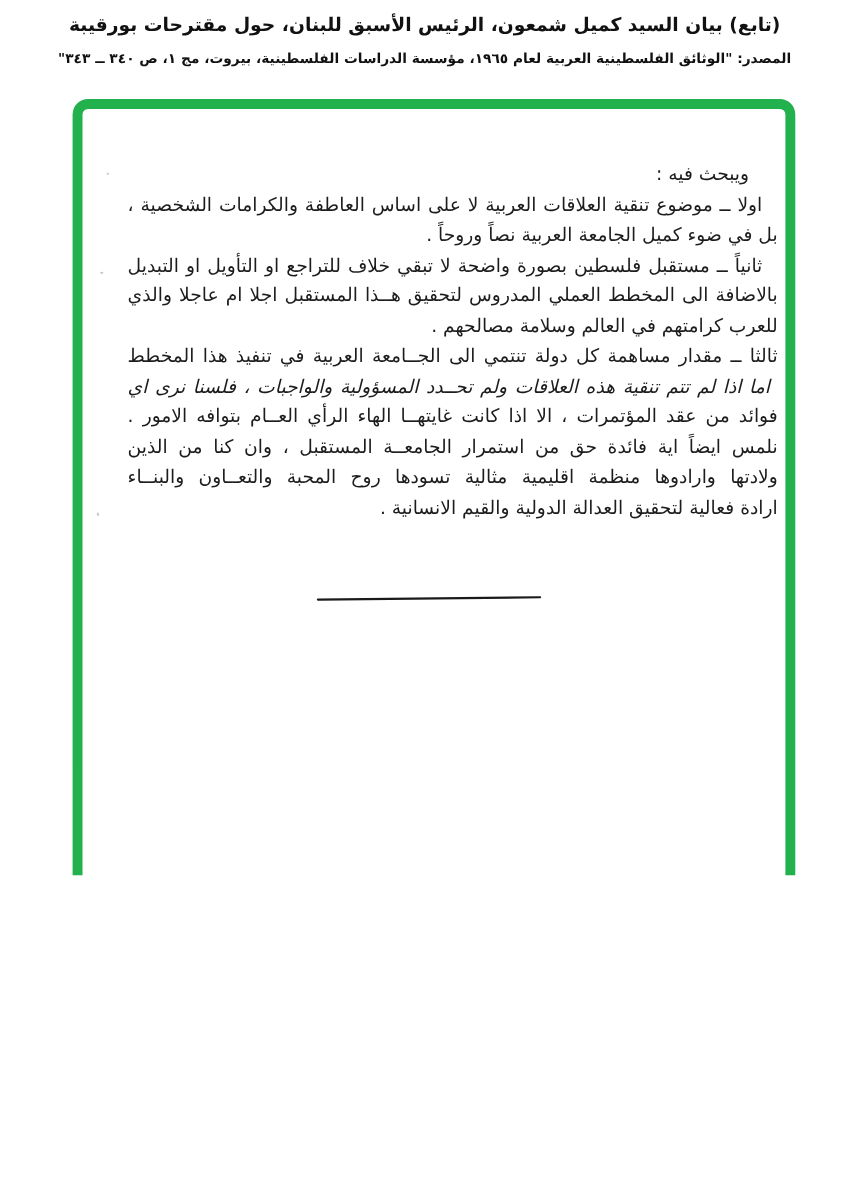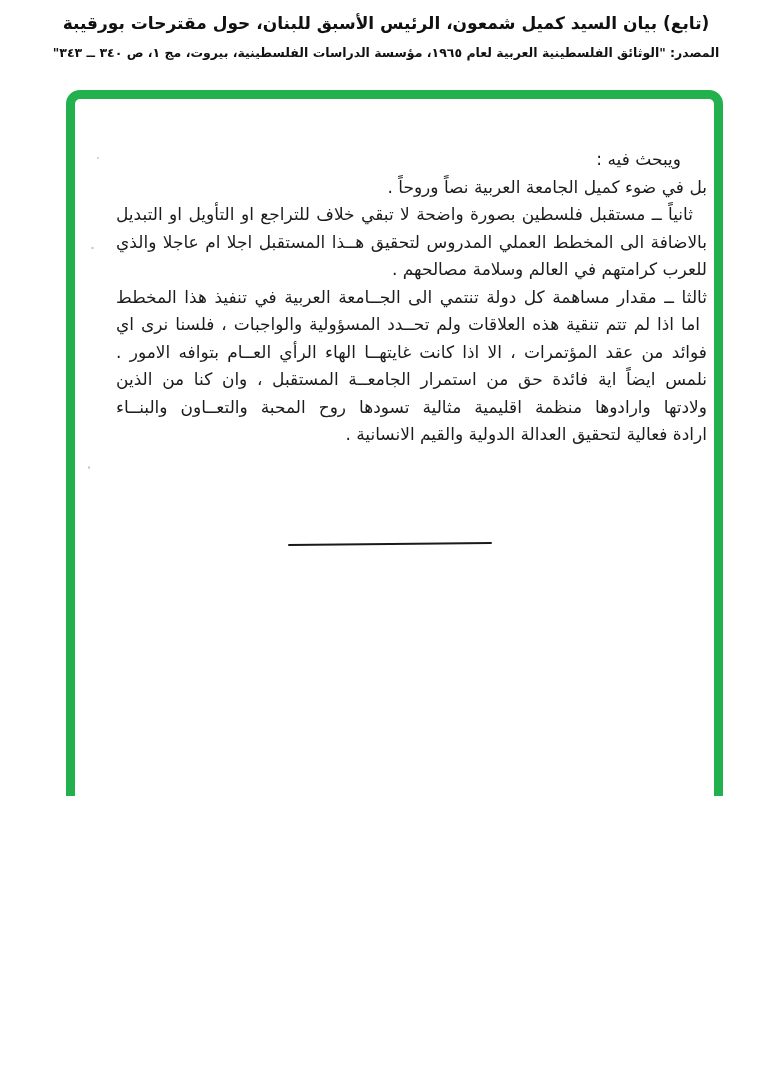--- a/index.html
+++ b/index.html
@@ -43,21 +43,21 @@
   .line.full{
     white-space:normal;
     text-align:justify;
     text-align-last:justify;
     text-justify:inter-word;
     overflow:hidden;height:27.5px;
   }
   .line.end{text-align:right;}
   .ind-lg{padding-right:26px;}
   .ind-md{padding-right:14px;}
-  .ind-sm{padding-right:7px;}
+  .ind-sm{padding-right:7px;font-style:italic;}
   .rule{
     position:absolute;left:288px;top:543px;
     width:204px;height:2px;background:#1a1a1a;
     transform:rotate(-0.6deg);
     border-radius:1px;
   }
   .pagenum{
     position:absolute;left:366px;top:1058px;width:28px;
     text-align:center;direction:rtl;
     font-size:14px;font-weight:bold;color:#111;
@@ -72,20 +72,21 @@
 
 <div class="page">
 
   <div class="hdr-title">(تابع) بيان السيد كميل شمعون، الرئيس الأسبق للبنان، حول مقترحات بورقيبة</div>
   <div class="hdr-source">المصدر: "الوثائق الفلسطينية العربية لعام ١٩٦٥، مؤسسة الدراسات الفلسطينية، بيروت، مج ١، ص ٣٤٠ ــ ٣٤٣"</div>
 
   <div class="frame"></div>
 
   <div class="doc">
     <div class="line end ind-lg">ويبحث فيه :</div>
+    <div class="line full ind-md">اولا ــ موضوع تنقية العلاقات العربية  لا على اساس العاطفة والكرامات الشخصية ،</div>
     <div class="line end">بل في ضوء كميل الجامعة العربية نصاً وروحاً .</div>
     <div class="line full ind-md">ثانياً ــ مستقبل فلسطين بصورة واضحة لا تبقي خلاف للتراجع او التأويل او التبديل</div>
     <div class="line full">بالاضافة الى المخطط العملي المدروس لتحقيق هــذا المستقبل اجلا ام عاجلا والذي يضمن</div>
     <div class="line end">للعرب كرامتهم في العالم وسلامة مصالحهم .</div>
     <div class="line full">ثالثا ــ مقدار مساهمة كل دولة تنتمي الى الجــامعة العربية في تنفيذ هذا المخطط بكل</div>
     <div class="line full ind-sm">اما اذا لم تتم تنقية هذه العلاقات ولم تحــدد المسؤولية والواجبات ، فلسنا نرى اي</div>
     <div class="line full">فوائد من عقد المؤتمرات ، الا اذا كانت غايتهــا الهاء الرأي العــام بتوافه الامور . ولسنا</div>
     <div class="line full">نلمس ايضاً اية فائدة حق من استمرار الجامعــة المستقبل ، وان كنا من الذين اشرفوا على</div>
     <div class="line full">ولادتها وارادوها منظمة اقليمية مثالية تسودها روح المحبة والتعــاون والبنــاء وتســاندها</div>
     <div class="line end">ارادة فعالية لتحقيق العدالة الدولية والقيم الانسانية .</div>

